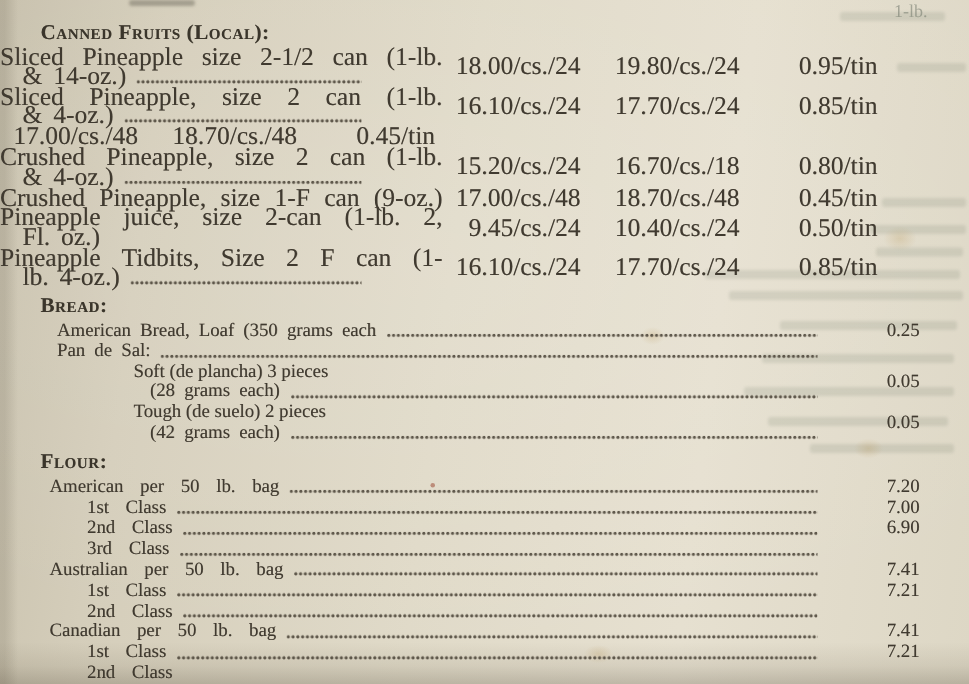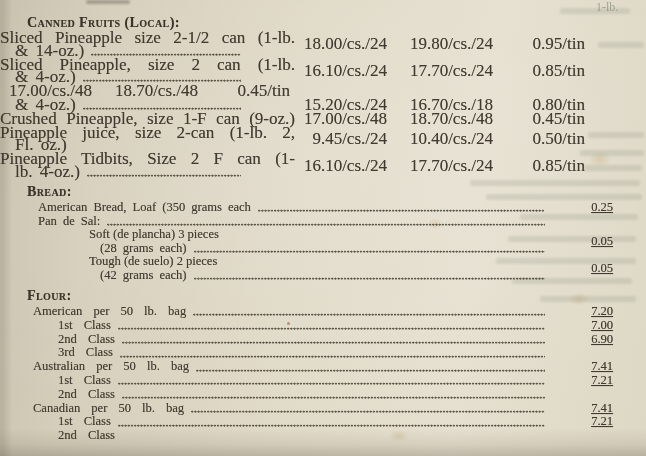--- a/index.html
+++ b/index.html
@@ -35,21 +35,21 @@
   .frow .leader{margin-right:54px;}
   .stretch{flex:1 1 auto;display:block;text-align:justify;text-align-last:justify;white-space:normal;}
   .ws{word-spacing:7px;}
   .pc{text-align:right;white-space:nowrap;}
   .c1{width:92px;flex:0 0 92px;}
   .c2{width:106px;flex:0 0 106px;}
   .c3{width:92px;flex:0 0 92px;}
   
   .srow{display:flex;align-items:center;padding-right:33px;
     font-size:12.5px;line-height:13.3px;margin-bottom:.5px;}
-  .price{width:62px;flex:0 0 62px;text-align:right;white-space:nowrap;text-decoration:underline;}
+  .price{width:62px;flex:0 0 62px;text-align:right;white-space:nowrap;}
   .bi1{padding-left:38px;}
   .bi2{padding-left:100px;}
   .nm{flex:1 1 auto;}
   .bl1{margin-left:-11px;}
   .nm .l2{display:flex;}
   .fi1{padding-left:33px;}
   .fi2{padding-left:58px;}
   .flour-sec .txt{word-spacing:8px;}
   .sec-fruits{margin-top:8px;}
   .sec-bread{margin-top:5px;}
@@ -125,20 +125,21 @@
       </div>
 
       <div class="frow">
         <div class="pc c1">17.00/cs./48</div>
         <div class="pc c2">18.70/cs./48</div>
         <div class="pc c3">0.45/tin</div>
       </div>
 
       <div class="frow">
         <div class="fname">
+          <div class="l1">Crushed Pineapple, size 2 can (1-lb.</div>
           <div class="l2 cont">
               <span class="txt">&amp; 4-oz.)</span>
               <span class="leader"></span>
             </div>
         </div>
         <div class="pc c1">15.20/cs./24</div>
         <div class="pc c2">16.70/cs./18</div>
         <div class="pc c3">0.80/tin</div>
       </div>
 

